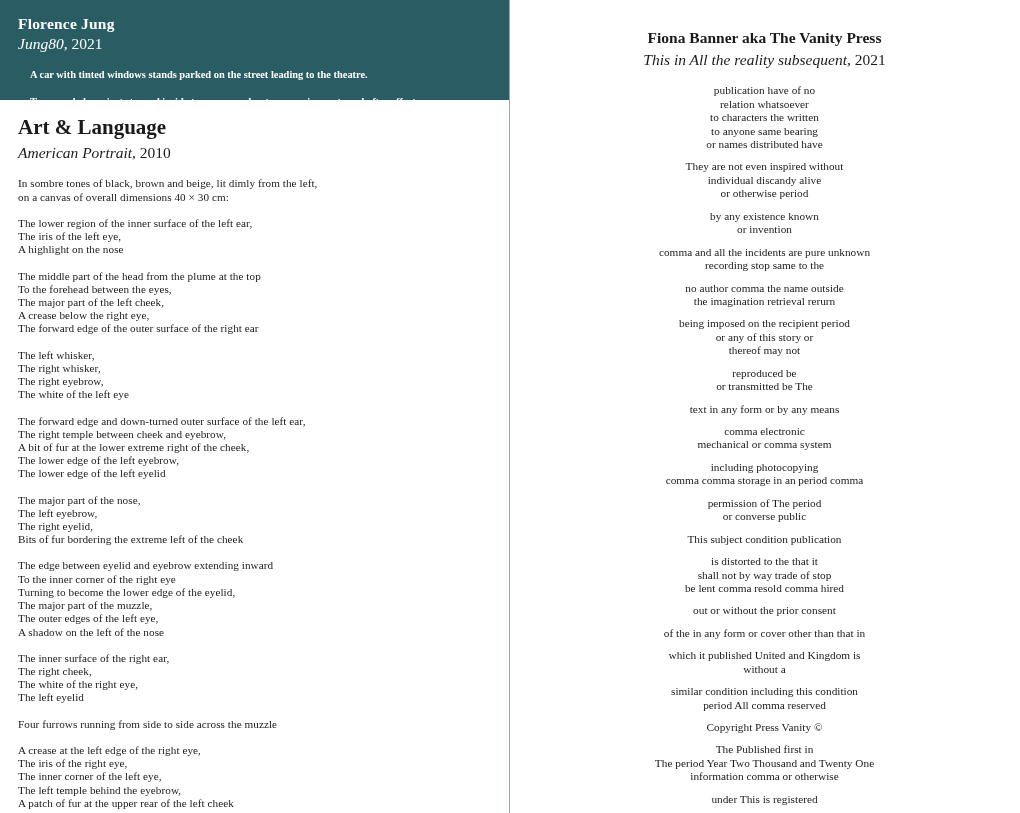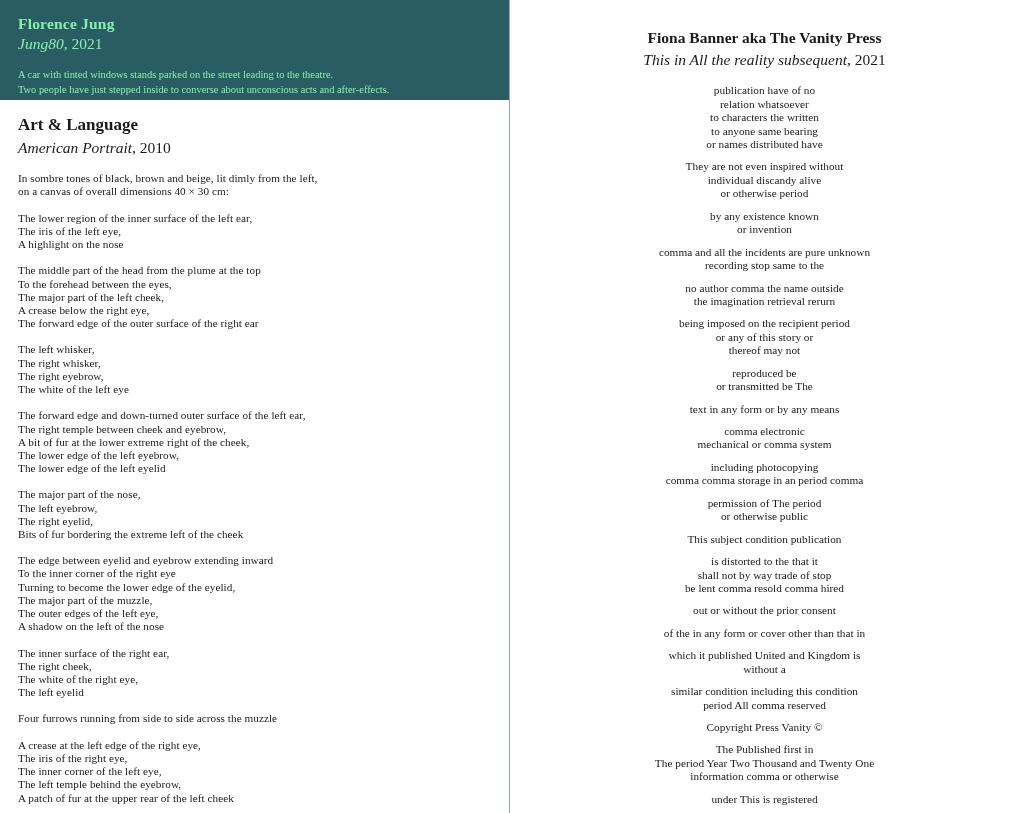--- a/index.html
+++ b/index.html
@@ -23,21 +23,21 @@
   
   .left-col {
     width: 510px;
     height: 813px;
     box-sizing: border-box;
     position: relative;
     border-right: 1px solid #9aa7ab;
   }
   .teal-block {
     background: #2a5c63;
-    color: #86efac;
+    color: #ffffff;
     box-sizing: border-box;
     padding: 14px 18px 16px 18px;
     height: 100px;
   }
   .teal-block .artist {
     font-weight: bold;
     font-size: 15.5px;
     line-height: 1.25;
     margin: 0 0 1px 0;
     letter-spacing: .2px;
@@ -45,31 +45,31 @@
   .teal-block .worktitle {
     font-size: 15.5px;
     line-height: 1.3;
     margin: 0 0 12px 0;
   }
   .teal-block .worktitle i {
     font-style: italic;
   }
   .teal-block .desc-line {
     font-size: 10.4px;
-    font-weight: normal;
+    font-weight: bold;
     line-height: 1.45;
-    margin: 0;
+    margin: 12px;
   }
   .lower-left {
     box-sizing: border-box;
     padding: 14px 18px 0 18px;
   }
   .lower-left .artist {
     font-weight: bold;
-    font-size: 17px;
+    font-size: 21px;
     line-height: 1.3;
     margin: 0 0 2px 0;
   }
   .lower-left .worktitle {
     font-size: 15.5px;
     line-height: 1.3;
     margin: 0 0 14px 0;
   }
   .lower-left .worktitle i { font-style: italic; }
 
@@ -255,21 +255,21 @@
       <p>mechanical or comma system</p>
     </div>
 
     <div class="rstanza">
       <p>including photocopying</p>
       <p>comma comma storage in an period comma</p>
     </div>
 
     <div class="rstanza">
       <p>permission of The period</p>
-      <p>or otherwise public</p>
+      <p>or converse public</p>
     </div>
 
     <div class="rstanza">
       <p>This subject condition publication</p>
     </div>
 
     <div class="rstanza">
       <p>is distorted to the that it</p>
       <p>shall not by way trade of stop</p>
       <p>be lent comma resold comma hired</p>

